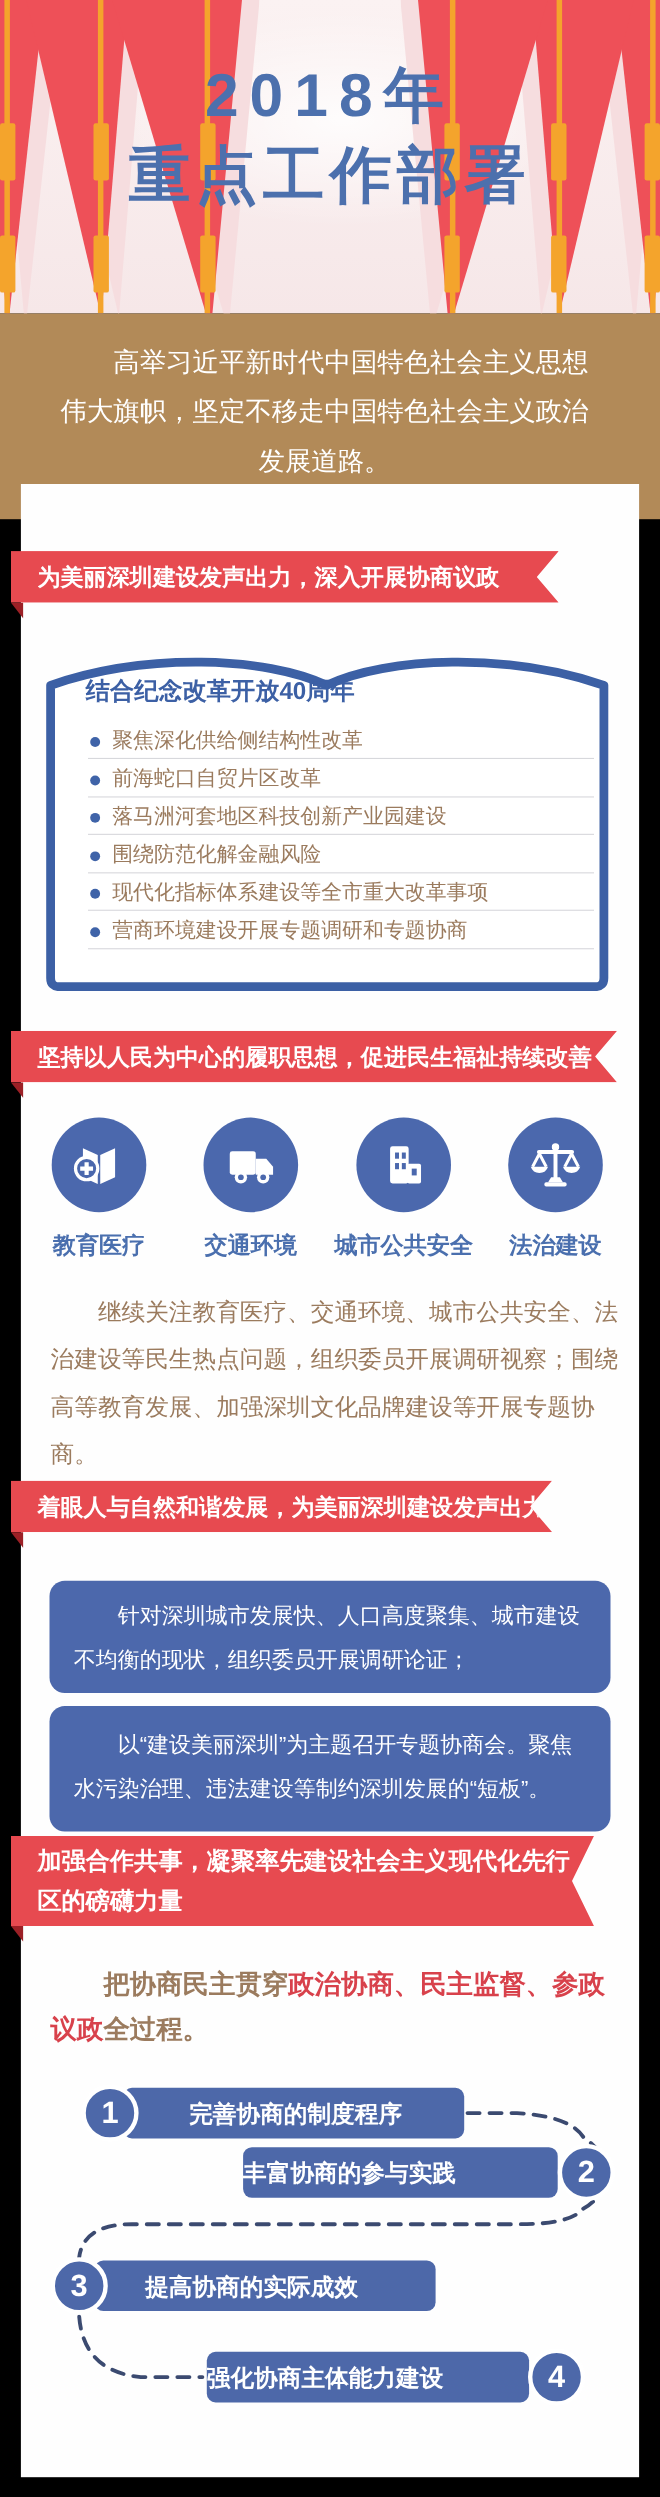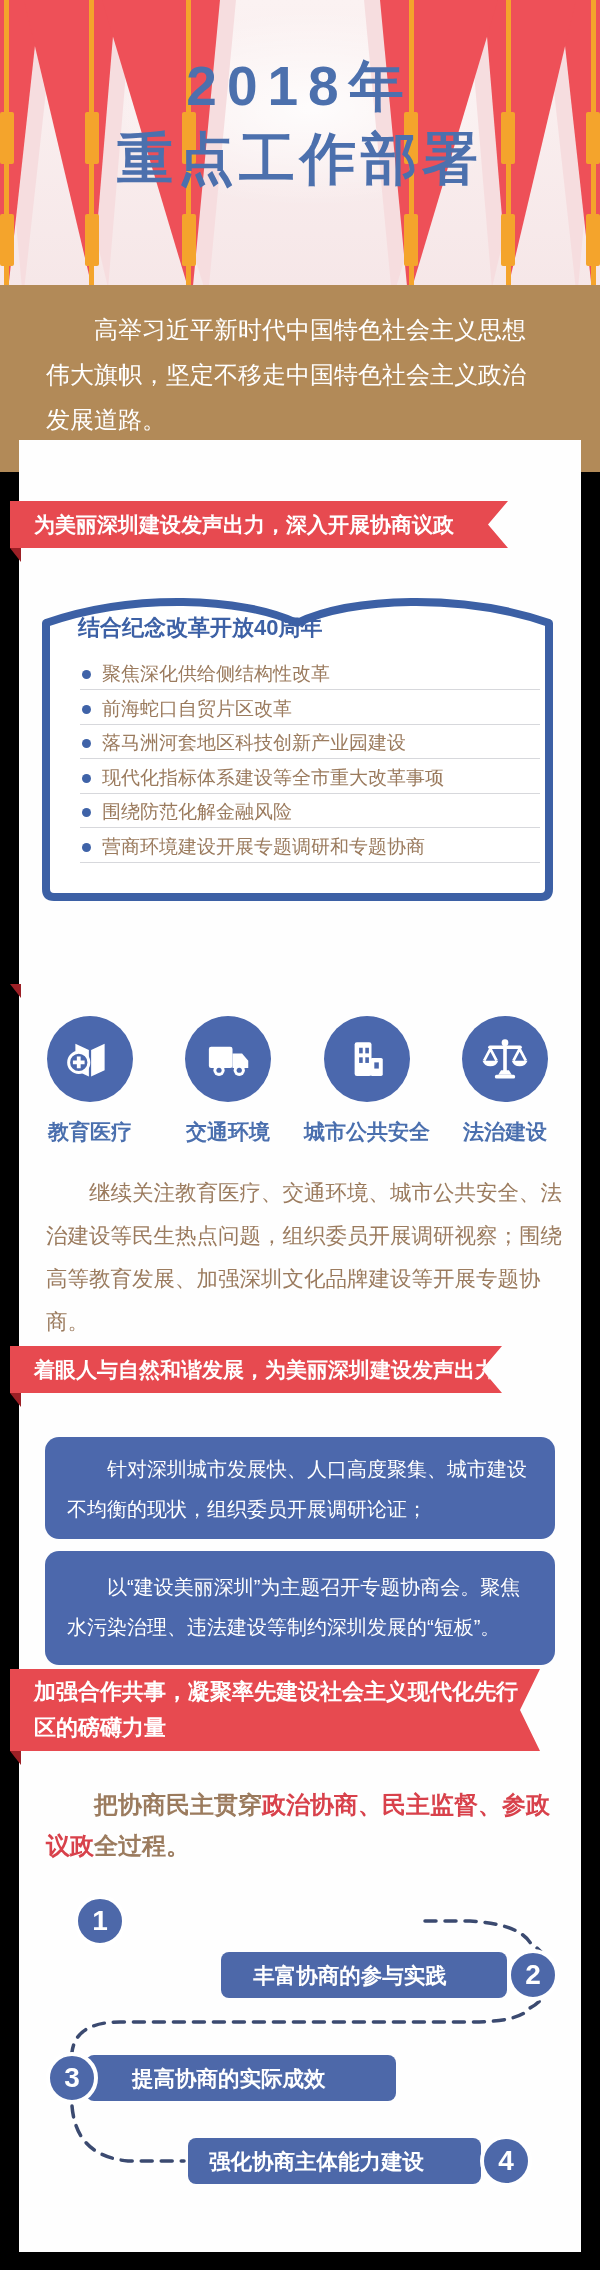--- a/index.html
+++ b/index.html
@@ -29,21 +29,21 @@
   .seg-a { top:112px; } .seg-b { top:214px; }
   .title-l1, .title-l2 { position:absolute; left:0; width:600px; text-align:center;
               color:#4c70ad; font-weight:800; z-index:5; }
   .title-l1 { top:50px;  font-size:55px; letter-spacing:10px; }
   .title-l2 { top:122px; font-size:56px; letter-spacing:5px; }
 
   
   .intro { position:absolute; left:0; top:285px; width:600px; height:187px;
            background:#b28a58; color:#fff; font-size:24px; line-height:45px;
            padding:22px 56px 0 46px; }
-  .intro p { text-indent:2em; }
+  .intro p { text-indent:2em;text-align:center; }
 
   
   .card { position:absolute; left:19px; top:440px; width:562px; height:1812px;
           background:#fefefe; }
 
   
   .banner { position:absolute; left:10px; background:#e74a50; color:#fff;
             font-weight:700; font-size:21px; z-index:6;
             display:flex; flex-direction:column; justify-content:center;
             padding-left:24px;
@@ -92,21 +92,21 @@
           font-size:24px; line-height:41px; font-weight:700; }
   .lead .brown { color:#9b7b5e; } .lead .red { color:#d8414b; }
 
   
   .flow { position:absolute; left:20px; top:1880px; width:560px; height:360px; }
   .flow svg.wires { position:absolute; left:0; top:0; z-index:0; }
   .pill { position:absolute; height:46px; background:#4d68a9; border-radius:8px;
           color:#fff; font-size:21.5px; font-weight:700; z-index:1;
           display:flex; align-items:center; }
   .pill.txt-left  { justify-content:flex-start; }
-  .pill.txt-right { justify-content:center; }
+  .pill.txt-right { justify-content:flex-start; }
   .num-circle { position:absolute; width:52px; height:52px; border-radius:50%;
           background:#4d68a9; border:4px solid #ffffff; z-index:2;
           display:flex; align-items:center; justify-content:center;
           color:#fff; font-size:28px; font-weight:800; }
   .pill-1 { left:92px;  top:18px;  width:310px; padding-left:60px; }
   .circ-1 { left:54px;  top:15px; }
   .pill-2 { left:201px; top:72px;  width:286px; padding-right:28px; }
   .circ-2 { left:487px; top:69px; }
   .pill-3 { left:66px;  top:175px; width:310px; padding-left:46px; }
   .circ-3 { left:26px;  top:172px; }
@@ -176,26 +176,29 @@
 
   <div class="book">
     <svg class="frame" width="515" height="322" viewBox="0 0 515 322">
       <path d="M 6 44 C 92 14 202 18 257 44 C 312 18 422 14 509 44 L 509 310 Q 509 318 501 318 L 14 318 Q 6 318 6 310 Z" fill="#ffffff" stroke="#3c60a5" stroke-width="8" stroke-linejoin="round"></path>
     </svg>
     <div class="book-title">结合纪念改革开放40周年</div>
     <ul class="book-list">
       <li>聚焦深化供给侧结构性改革</li>
       <li>前海蛇口自贸片区改革</li>
       <li>落马洲河套地区科技创新产业园建设</li>
+      <li>围绕防范化解金融风险</li>
       <li>现代化指标体系建设等全市重大改革事项</li>
-      <li>围绕防范化解金融风险</li>
       <li>营商环境建设开展专题调研和专题协商</li>
     </ul>
   </div>
 
+  <div class="banner banner-2">
+    <span>坚持以人民为中心的履职思想，促进民生福祉持续改善</span>
+  </div>
   <div class="fold fold-2"></div>
 
   <div class="icon-item ic-2">
     <div class="icon-circle">
       <svg width="54" height="54" viewBox="0 0 48 48">
         <rect x="7" y="13" width="21" height="19" rx="2" fill="#fff"></rect>
         <path d="M28 19 H36.5 L42 25.5 V32 H28 Z" fill="#fff"></path>
         <circle cx="16" cy="34" r="5" fill="#fff"></circle>
           <circle cx="16" cy="34" r="2.3" fill="#4b68ad"></circle>
         <circle cx="34" cy="34" r="5" fill="#fff"></circle>
@@ -270,20 +273,23 @@
 
   <div class="lead">
     <p><span class="brown">把协商民主贯穿</span><span class="red">政治协商、民主监督、参政议政</span><span class="brown">全过程。</span></p>
   </div>
 
   <div class="flow">
     <svg class="wires" width="560" height="360" viewBox="0 0 560 360">
       <path d="M 405 41 H 450 Q 500 44 511 64 A 36 36 0 0 1 510 128 Q 499 142 452 142 H 100 Q 56 142 52 172" fill="none" stroke="#3b4a70" stroke-width="3.5" stroke-dasharray="11 9" stroke-linecap="round"></path>
       <path d="M 52 226 Q 56 276 108 281 H 164" fill="none" stroke="#3b4a70" stroke-width="3.5" stroke-dasharray="11 9" stroke-linecap="round"></path>
     </svg>
+    <div class="pill txt-left pill-1">
+      <span>完善协商的制度程序</span>
+    </div>
     <div class="num-circle circ-1">
       <span>1</span>
     </div>
     <div class="pill txt-right pill-2">
       <span>丰富协商的参与实践</span>
     </div>
     <div class="num-circle circ-2">
       <span>2</span>
     </div>
     <div class="pill txt-left pill-3">

